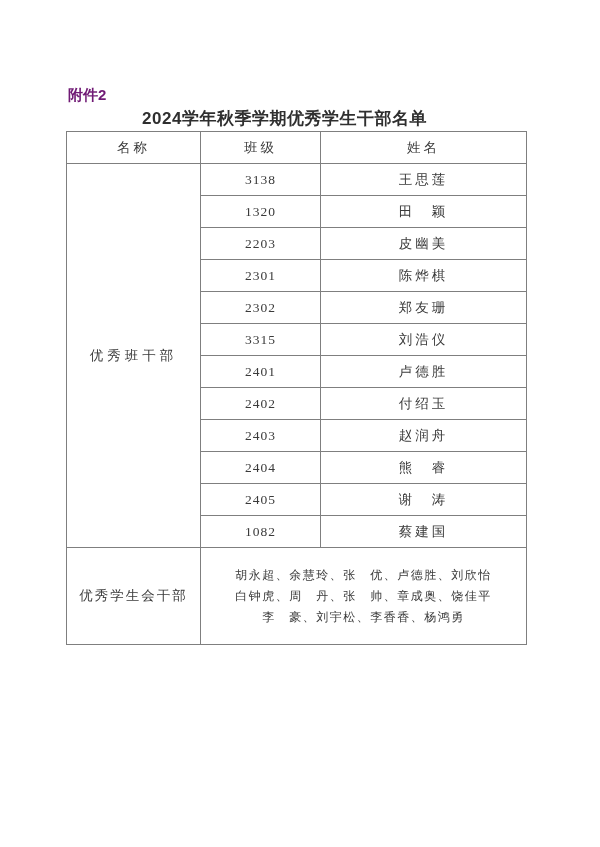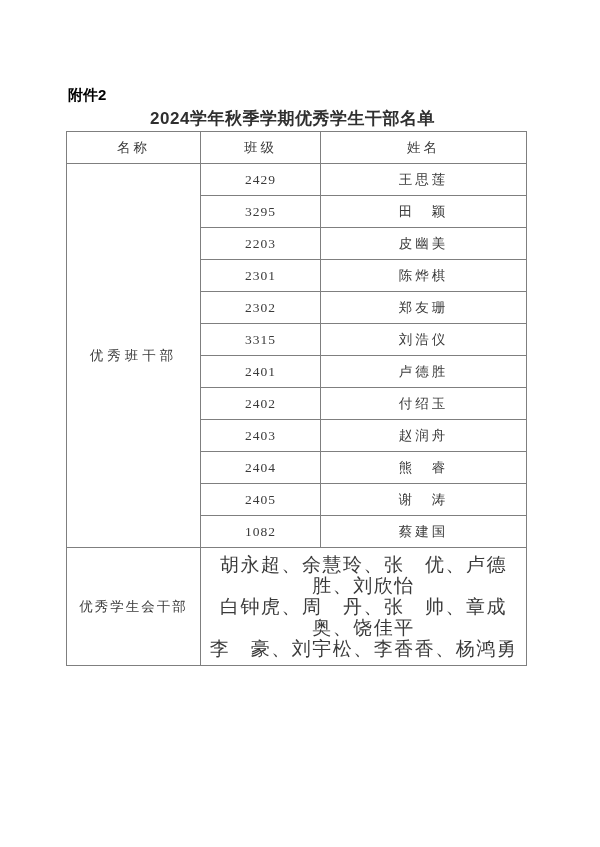--- a/index.html
+++ b/index.html
@@ -13,25 +13,25 @@
     font-family: "Liberation Serif", "DejaVu Serif", serif;
     color: #3a3a3a;
   }
   .attachment {
     position: absolute;
     left: 68px;
     top: 86px;
     font-family: "Liberation Sans", "DejaVu Sans", sans-serif;
     font-weight: bold;
     font-size: 15px;
-    color: #000000;
+    color: #701a75;
   }
   .doc-title {
     position: absolute;
-    left: 8px;
+    left: 0;
     top: 107px;
     width: 569px;
     text-align: center;
     font-family: "Liberation Sans", "DejaVu Sans", sans-serif;
     font-weight: bold;
     font-size: 17px;
     color: #2f2f2f;
     letter-spacing: 0.5px;
   }
   table.cadre-table {
@@ -59,21 +59,21 @@
   .group-label-long { letter-spacing: 2px; }
   .class-no {
     font-size: 14px;
     letter-spacing: 1px;
     font-family: "Liberation Serif", "DejaVu Serif", serif;
   }
   .person-name { letter-spacing: 3px; margin-left: 16px; }
   .union-names-cell { padding: 6px 8px; }
   .union-line {
     line-height: 21px;
-    font-size: 19px;
+    font-size: 12px;
     letter-spacing: 1.5px;
     text-align: center;
   }
 </style>
 </head>
 <body>
 
 <div class="page">
 
   <div class="attachment">附件2</div>
@@ -88,25 +88,25 @@
     </colgroup>
     <tbody>
       <tr class="header-row">
         <th>名称</th>
         <th>班级</th>
         <th>姓名</th>
       </tr>
 
       <tr class="data-row">
         <td class="group-label" rowspan="12">优秀班干部</td>
-        <td class="class-no">2429</td>
+        <td class="class-no">3138</td>
         <td class="person-name">王思莲</td>
       </tr>
       <tr class="data-row">
-        <td class="class-no">3295</td>
+        <td class="class-no">1320</td>
         <td class="person-name">田　颖</td>
       </tr>
       <tr class="data-row">
         <td class="class-no">2203</td>
         <td class="person-name">皮幽美</td>
       </tr>
       <tr class="data-row">
         <td class="class-no">2301</td>
         <td class="person-name">陈烨棋</td>
       </tr>

